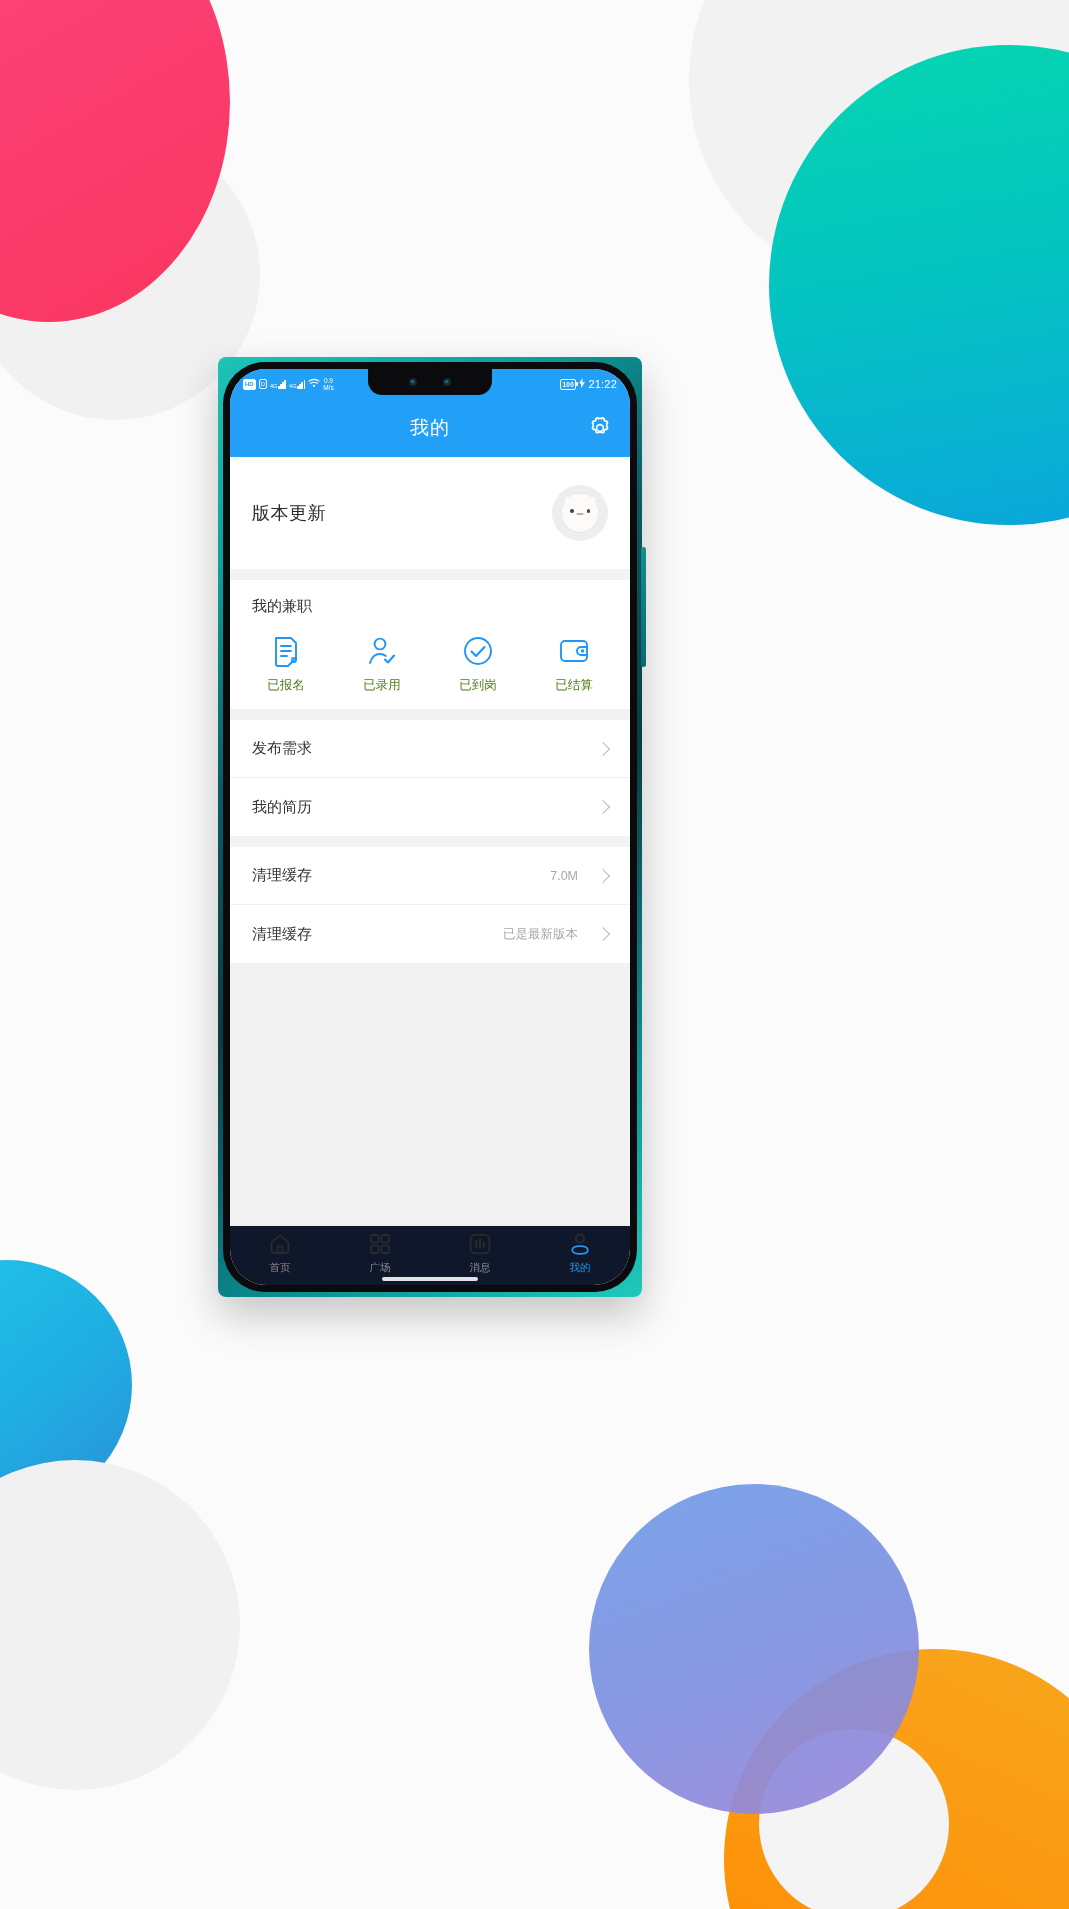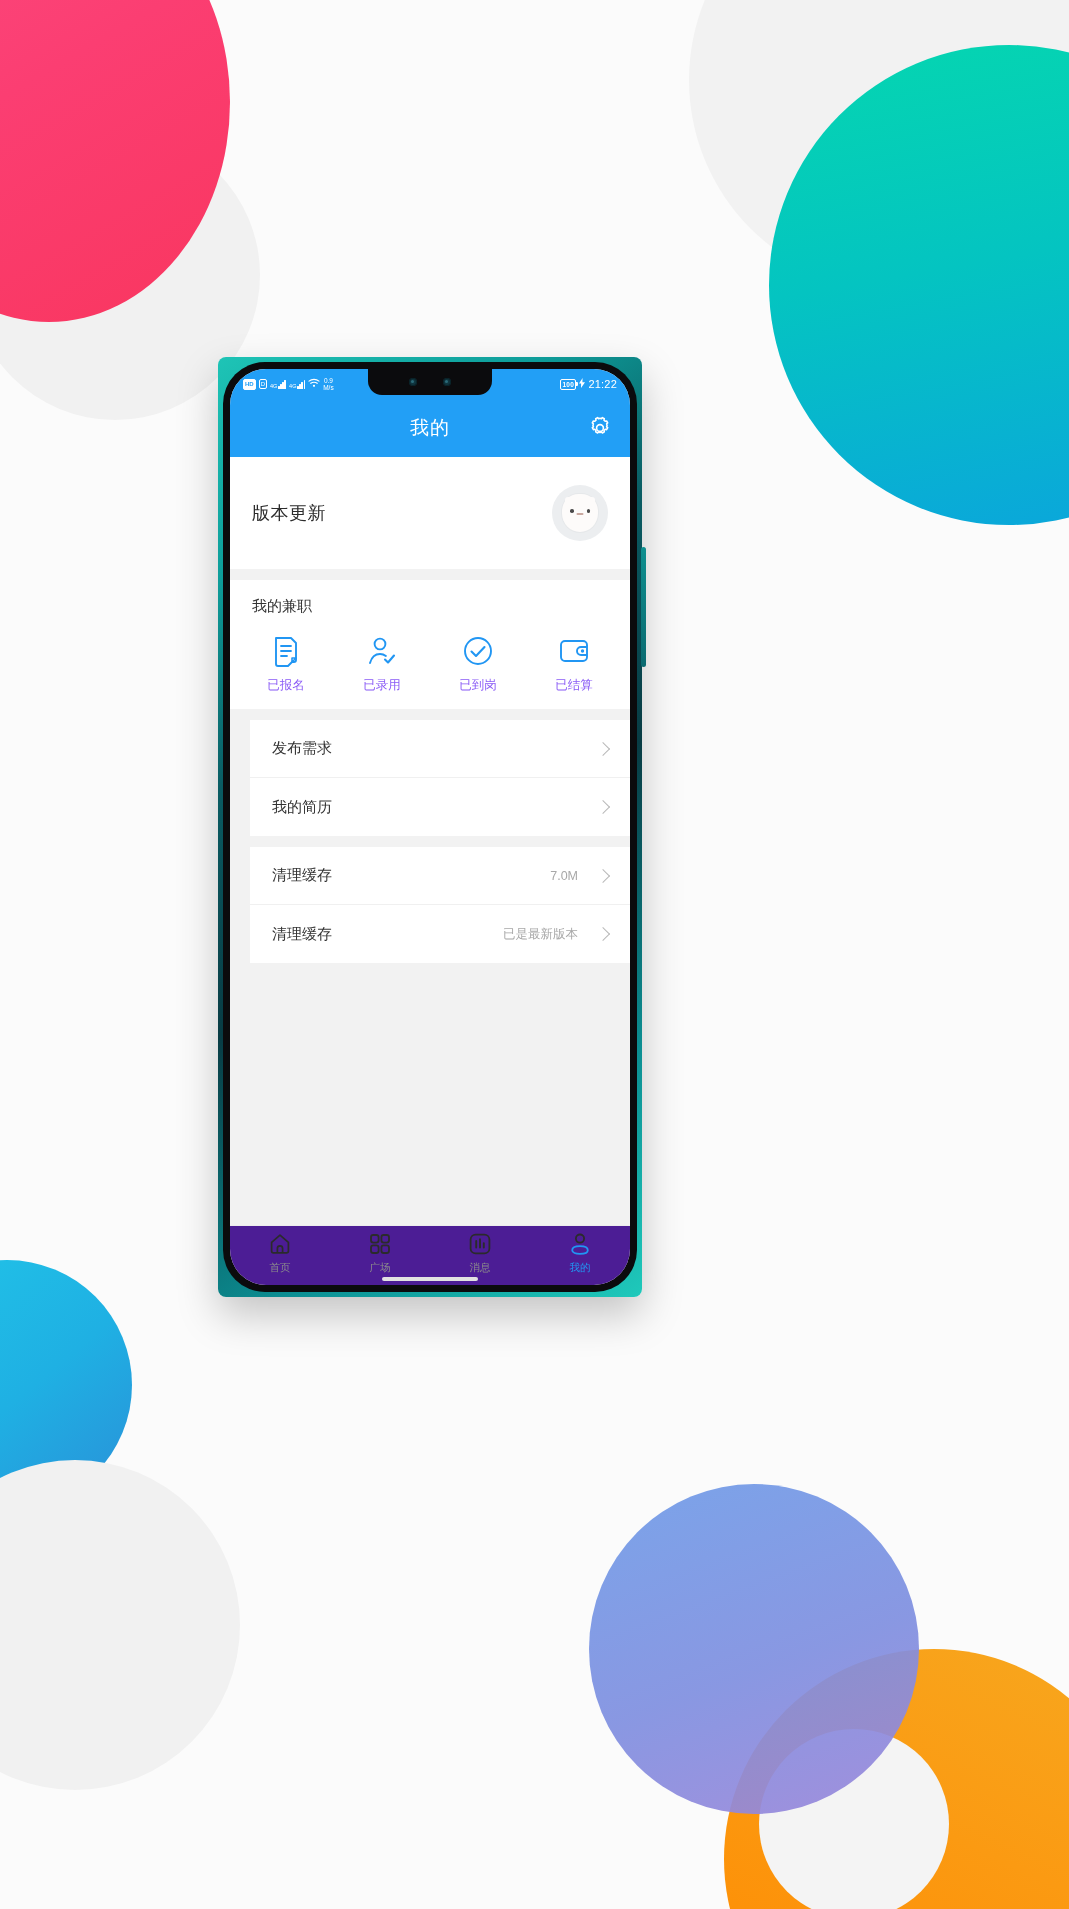--- a/index.html
+++ b/index.html
@@ -147,36 +147,36 @@
   .avatar .mouth{position:absolute;top:19px;left:50%;transform:translateX(-50%);
                  width:7px;height:2px;border-radius:1px;background:#c9a8a0;}
 
   .gap{height:11px;background:#f2f2f2;}
 
   .parttime-card{background:#fff;padding:17px 0 15px;}
   .parttime-title{font-size:15px;color:#333;padding:0 22px 4px;}
   .quick-row{display:flex;padding:14px 8px 0;}
   .quick-item{flex:1;display:flex;flex-direction:column;align-items:center;gap:9px;cursor:pointer;}
   .quick-icon{width:34px;height:34px;}
-  .quick-label{font-size:12.5px;color:#8b5cf6;}
-
-  .menu-card{background:#fff;margin-left:20px;}
+  .quick-label{font-size:12.5px;color:#4d7c0f;}
+
+  .menu-card{background:#fff;}
   .menu-row{
     height:58px;display:flex;align-items:center;justify-content:space-between;
     padding:0 22px;box-sizing:border-box;border-bottom:1px solid #f0f0f0;cursor:pointer;
   }
   .menu-row:last-child{border-bottom:none;}
   .menu-label{font-size:15px;color:#333;}
   .menu-right{display:flex;align-items:center;gap:20px;}
   .menu-value{font-size:12.5px;color:#a8a8a8;}
   .chev{width:9px;height:9px;border-right:1.6px solid #b9b9b9;border-top:1.6px solid #b9b9b9;transform:rotate(45deg);}
 
   
   .tabbar{
-    flex:0 0 auto;height:60px;background:#4c1d95;border-top:1px solid #ededed;
+    flex:0 0 auto;height:60px;background:#0f172a;border-top:1px solid #ededed;
     display:flex;align-items:center;padding-bottom:4px;box-sizing:border-box;
   }
   .tab{flex:1;display:flex;flex-direction:column;align-items:center;gap:5px;cursor:pointer;}
   .tab-icon{width:24px;height:24px;}
   .tab-label{font-size:10.5px;color:#8c8c8c;}
   .tab.active .tab-label{color:#2196f3;}
   .home-indicator{
     position:absolute;bottom:4px;left:50%;transform:translateX(-50%);
     width:96px;height:4px;border-radius:2px;background:#e2e2e2;
   }

